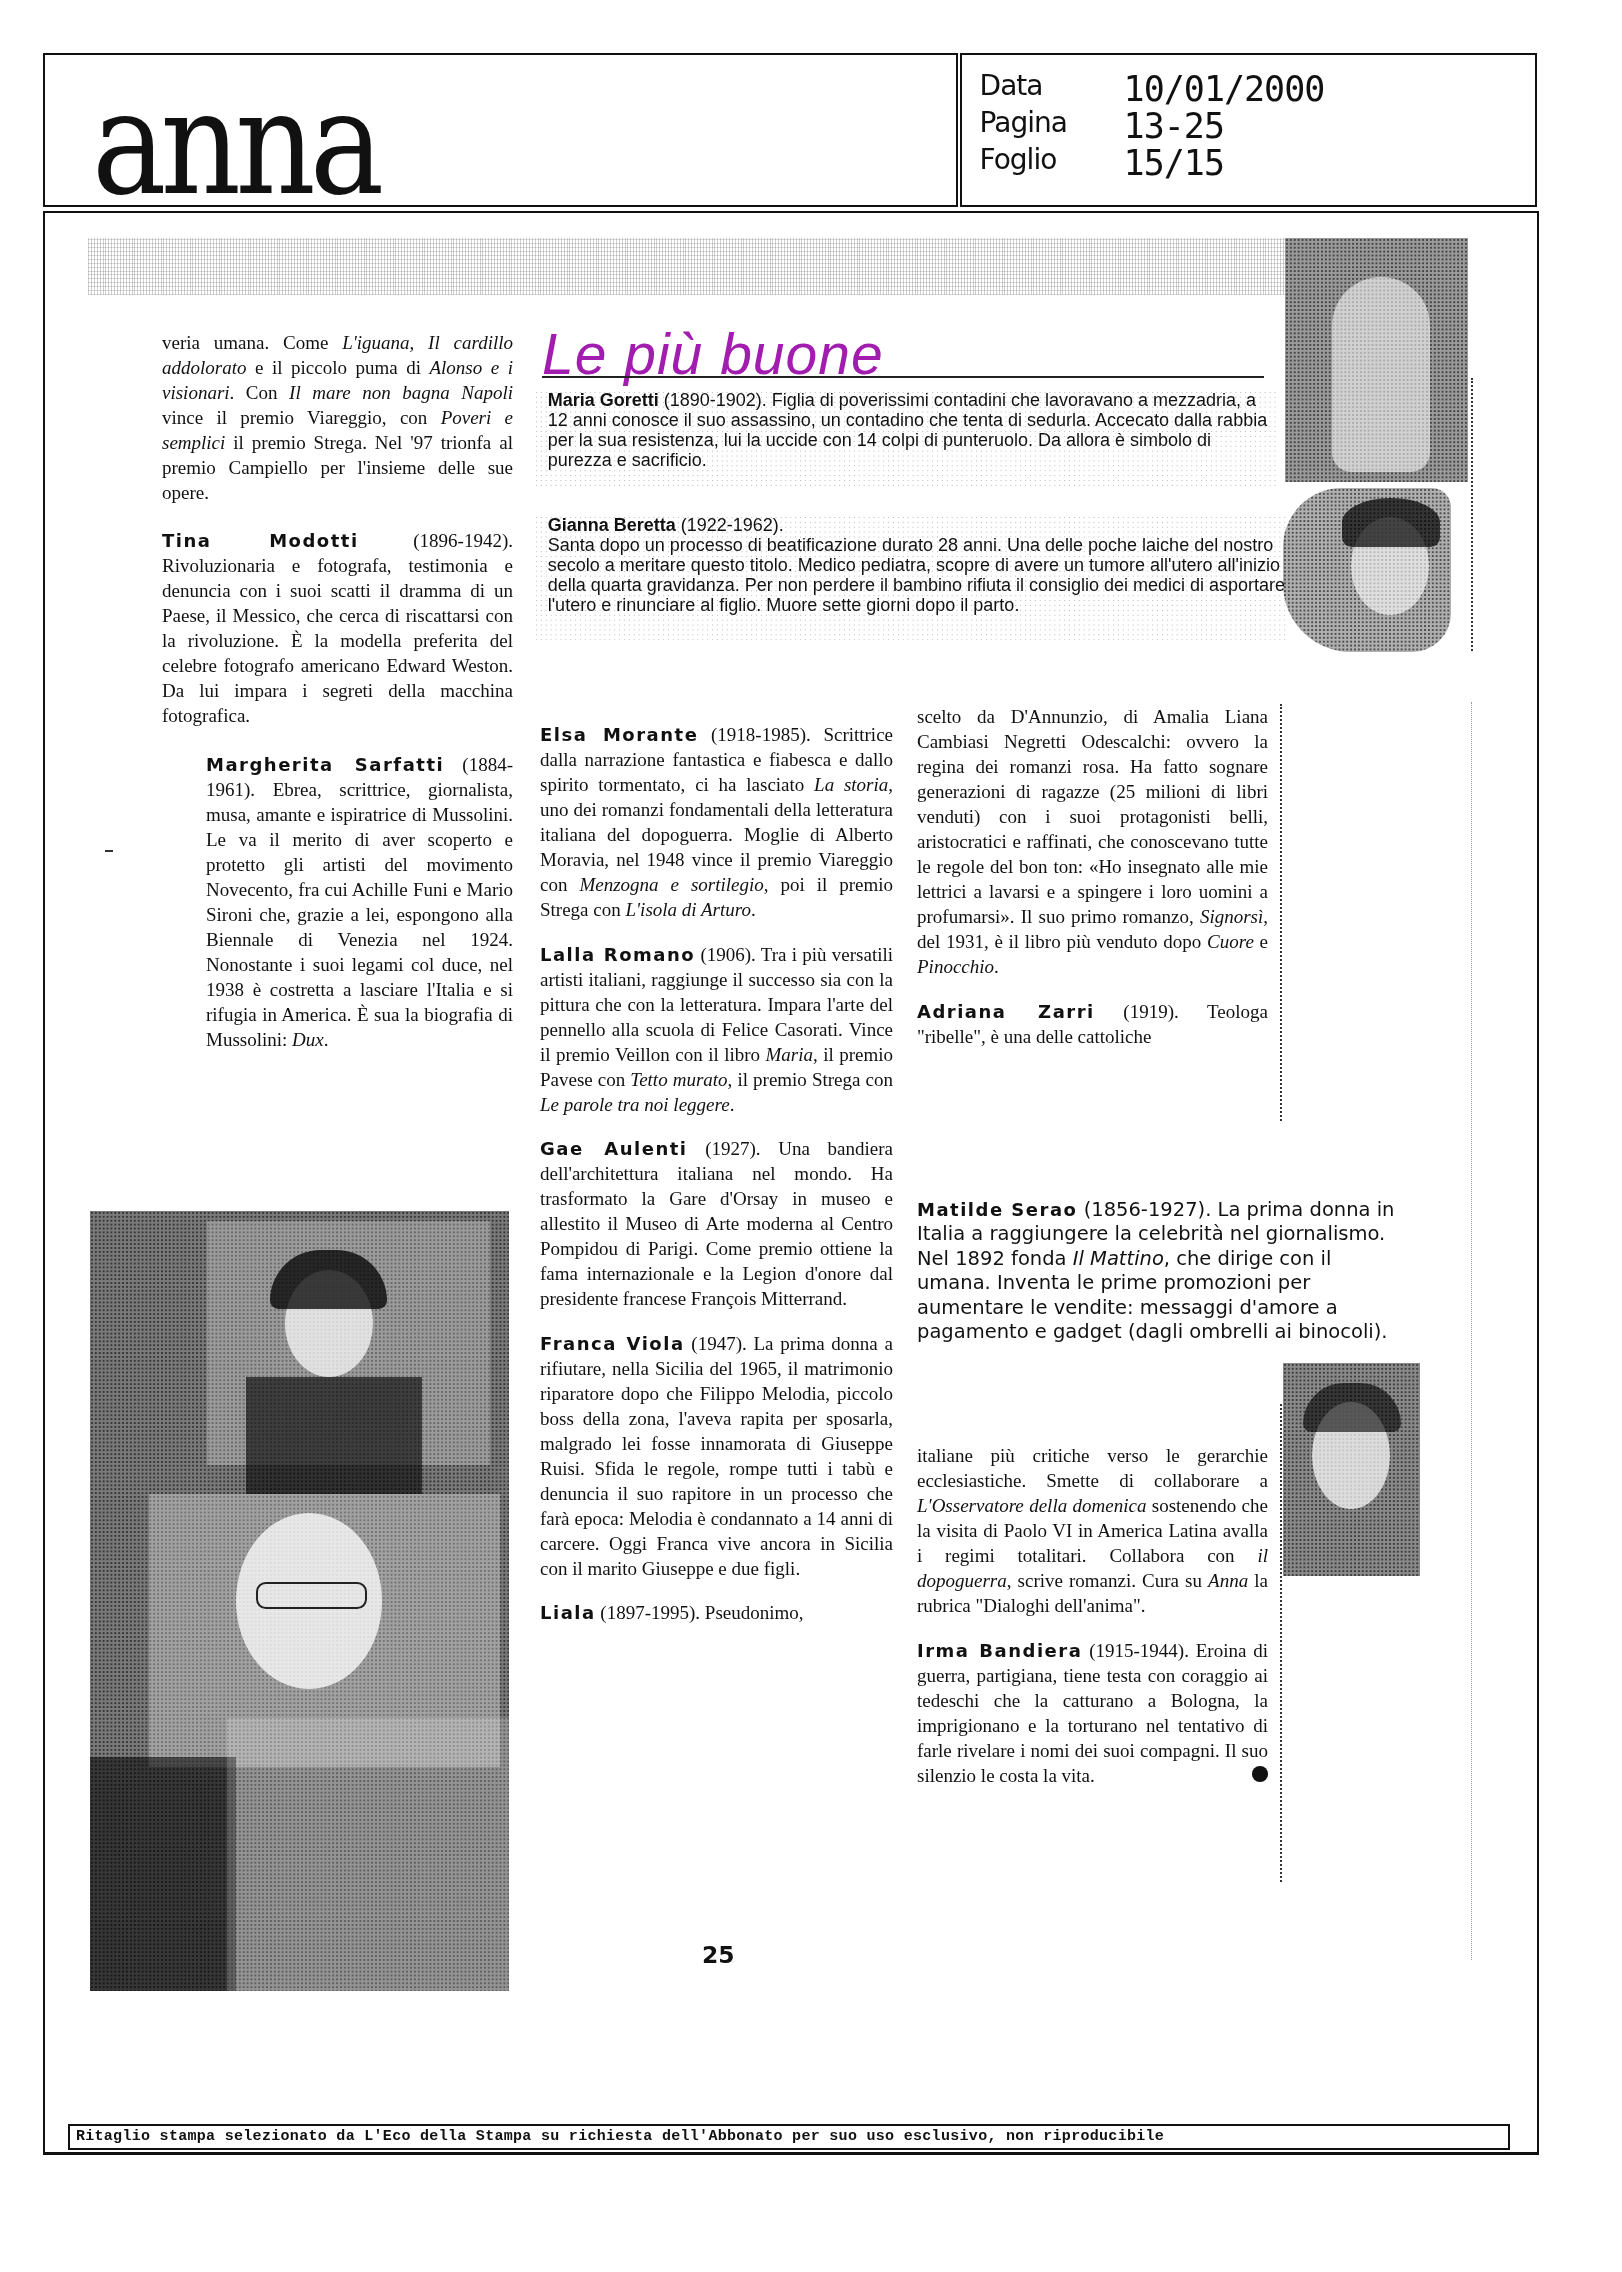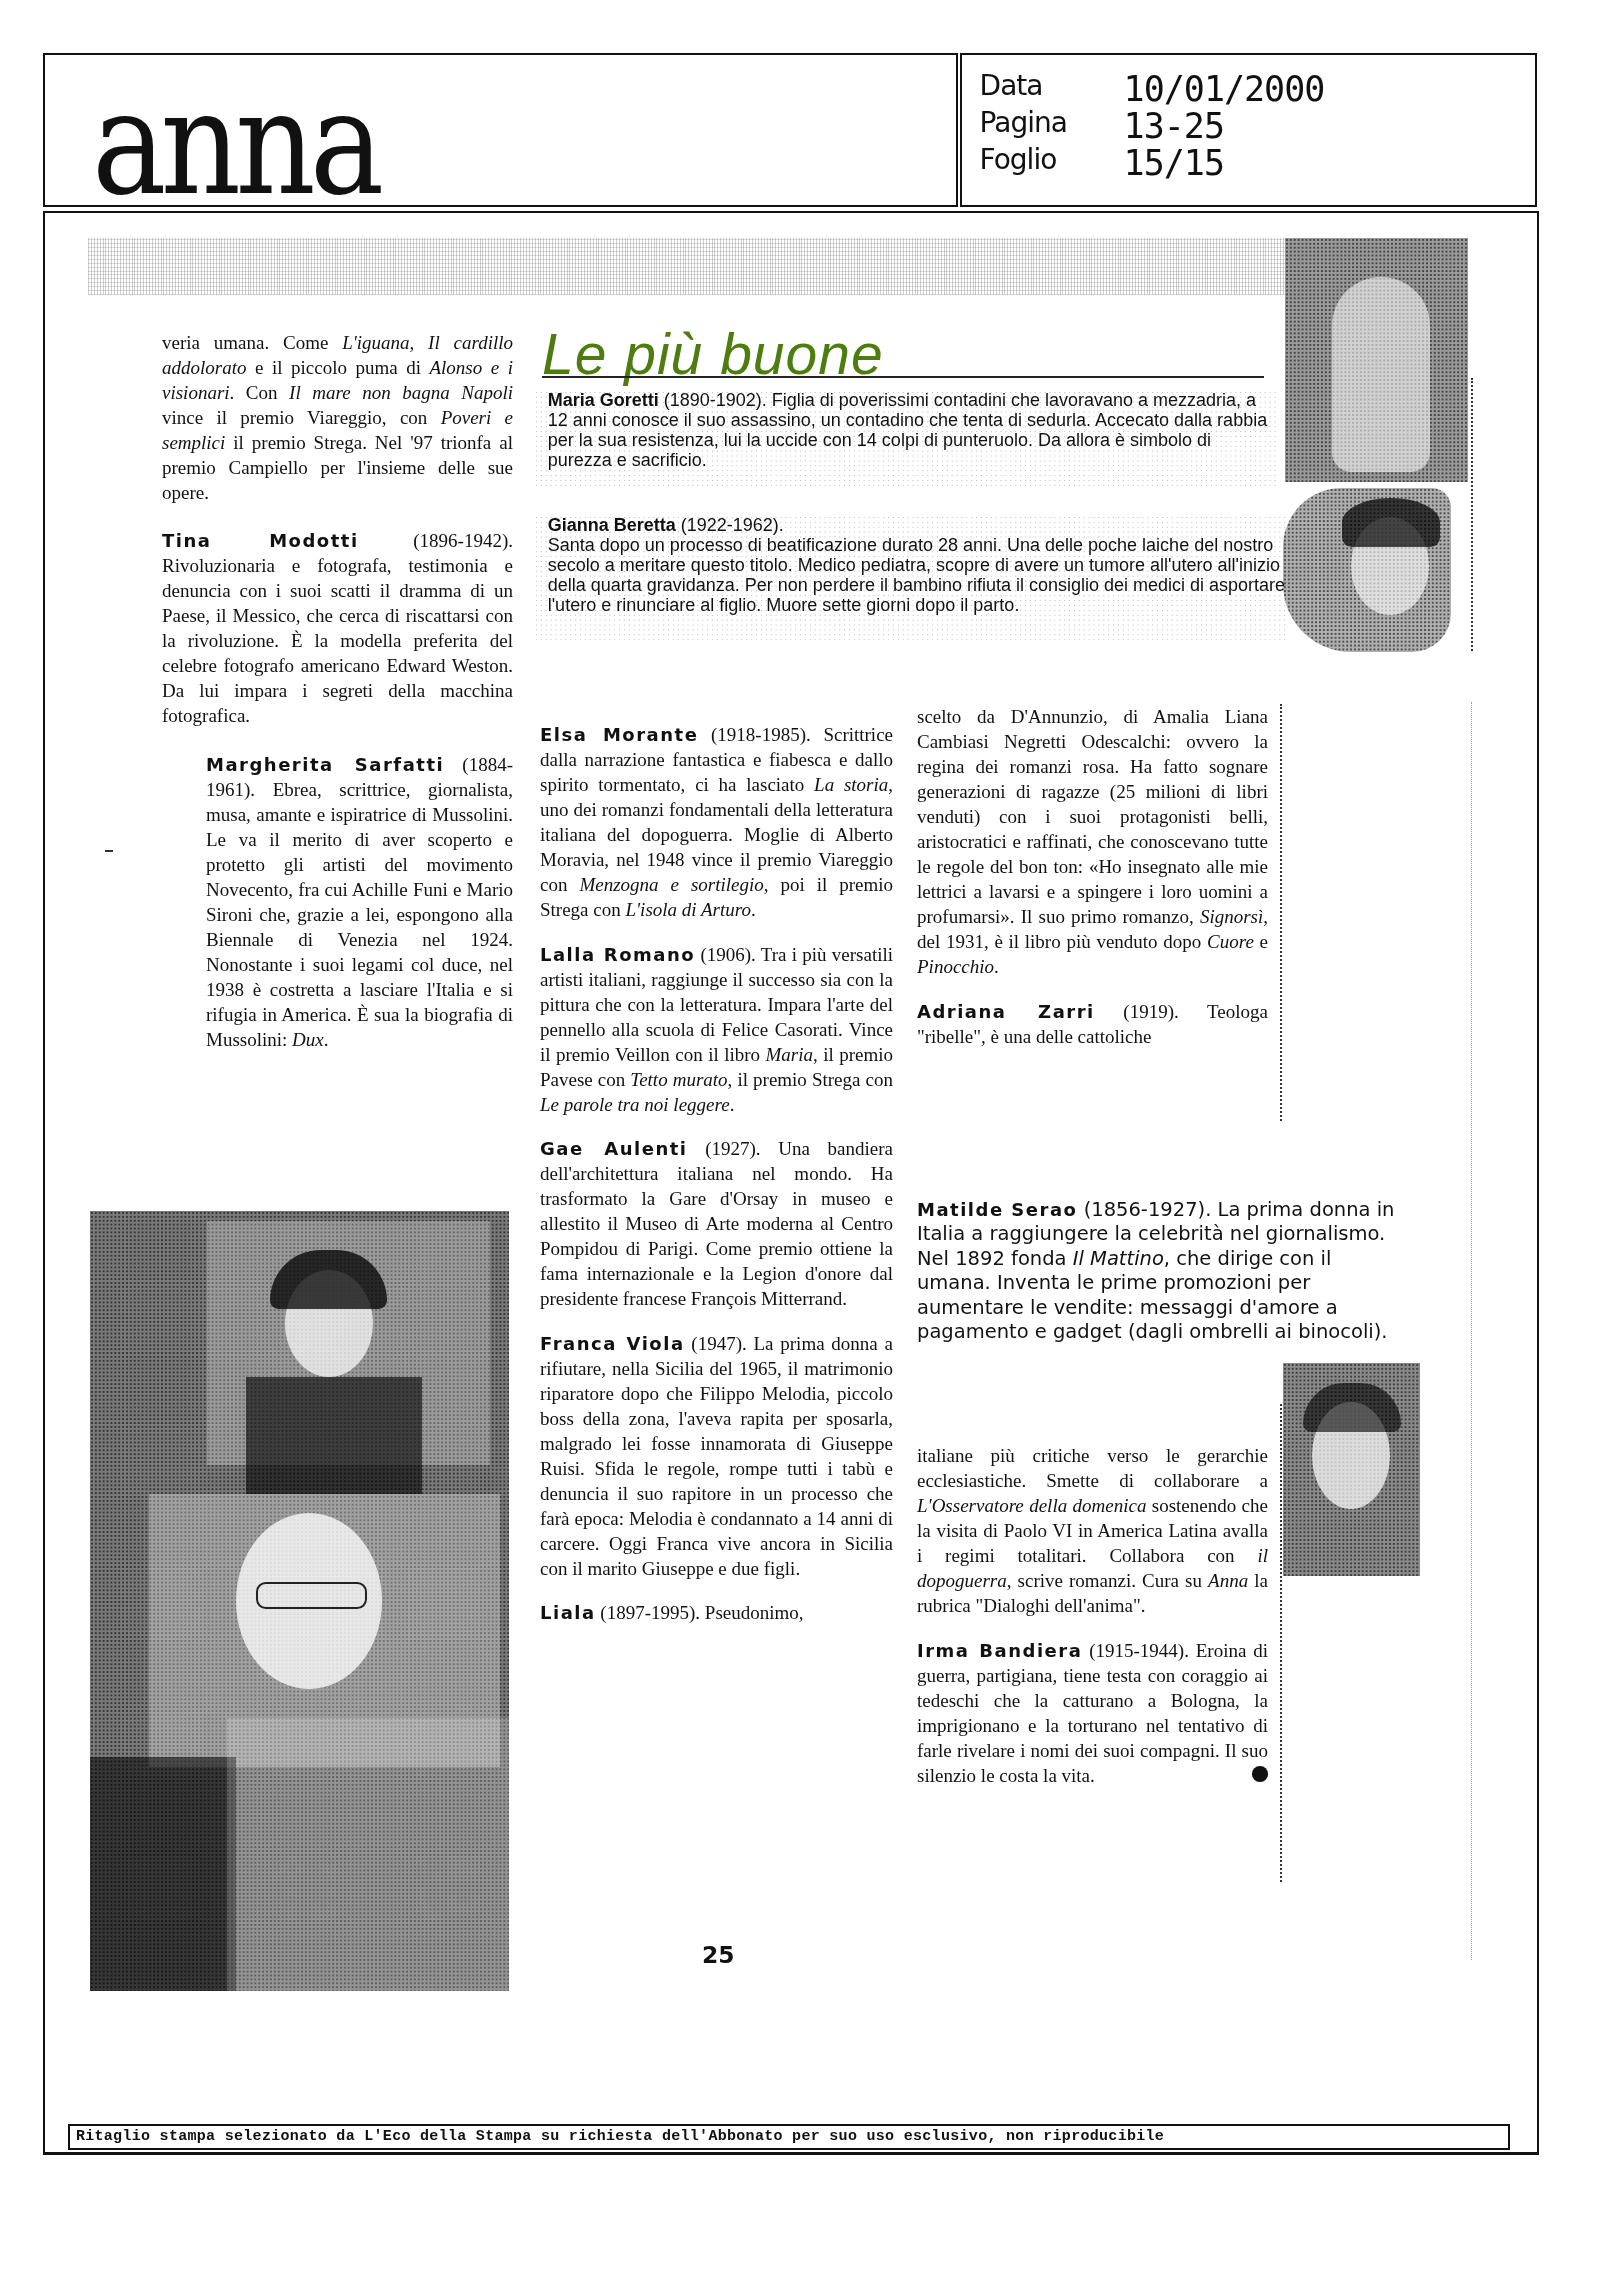--- a/index.html
+++ b/index.html
@@ -12,21 +12,21 @@
   .meta-label { width: 144px; font-size: 28px; letter-spacing: -1px; }
   .meta-value { font-family: "DejaVu Sans Mono", monospace; font-size: 35px; letter-spacing: -1px; }
   .page-frame { position: absolute; left: 43px; top: 211px; width: 1492px; height: 1939px; border-left: 2.9px solid #111; border-right: 2.9px solid #111; border-top: 2.9px solid #111; border-bottom: 3.9px solid #111; }
   .banner { position: absolute; left: 88px; top: 238px; width: 1375px; height: 57px;
     background-image: repeating-linear-gradient(90deg, rgba(0,0,0,0.35) 0 1px, transparent 1px 2.9px), repeating-linear-gradient(0deg, rgba(0,0,0,0.25) 0 1px, transparent 1px 3.9px);
     opacity: 0.55; }
   .serif-col { font-family: "Liberation Serif", "DejaVu Serif", serif; font-size: 19px; line-height: 25px; text-align: justify; color: #111; }
   .serif-col p { margin: 0 0 13.7px 0; }
   .name { font-family: "DejaVu Sans", sans-serif; font-weight: bold; font-size: 18px; letter-spacing: 1.5px; }
   i { font-style: italic; }
-  .title-pb { position: absolute; left: 542px; top: 326px; font-family: "Liberation Sans", sans-serif; font-style: italic; font-size: 57px; letter-spacing: 1px; color: #4d7c0f; line-height: 1; }
+  .title-pb { position: absolute; left: 542px; top: 326px; font-family: "Liberation Sans", sans-serif; font-style: italic; font-size: 57px; letter-spacing: 1px; color: #a21caf; line-height: 1; }
   .title-rule { position: absolute; left: 542px; top: 376px; width: 722px; height: 2px; background: #222; }
   .boxed { position: absolute; font-family: "Liberation Sans", "DejaVu Sans", sans-serif; font-size: 18px; line-height: 20px; color: #111;
     background-image: radial-gradient(rgba(0,0,0,0.28) 0.7px, transparent 0.9px); background-size: 4.9px 4.9px; background-position: 0 0; }
   .photo { position: absolute; overflow: hidden; background: #888;
     background-image: radial-gradient(rgba(0,0,0,0.55) 1px, transparent 1.4px); background-size: 3.9px 3.9px; }
   .dotted-v { position: absolute; width: 0; border-left: 2px dotted #333; }
   .sans-col { font-family: "DejaVu Sans", sans-serif; font-size: 19.5px; line-height: 24.4px; color: #111; }
   .footer-box { position: absolute; left: 68px; top: 2124px; width: 1432px; height: 21.5px; border: 2px solid #111; font-family: "Liberation Mono", "DejaVu Sans Mono", monospace; font-size: 15px; line-height: 21.5px; padding-left: 5.9px; white-space: nowrap; letter-spacing: 0.3px; font-weight: bold; }
   .pagenum { position: absolute; left: 702px; top: 1941px; font-family: "DejaVu Sans", sans-serif; font-weight: bold; font-size: 23.4px; }
   .endmark { display: inline-block; width: 15.6px; height: 15.6px; border-radius: 50%; background: #111; float: right; margin-top: 3.9px; }

